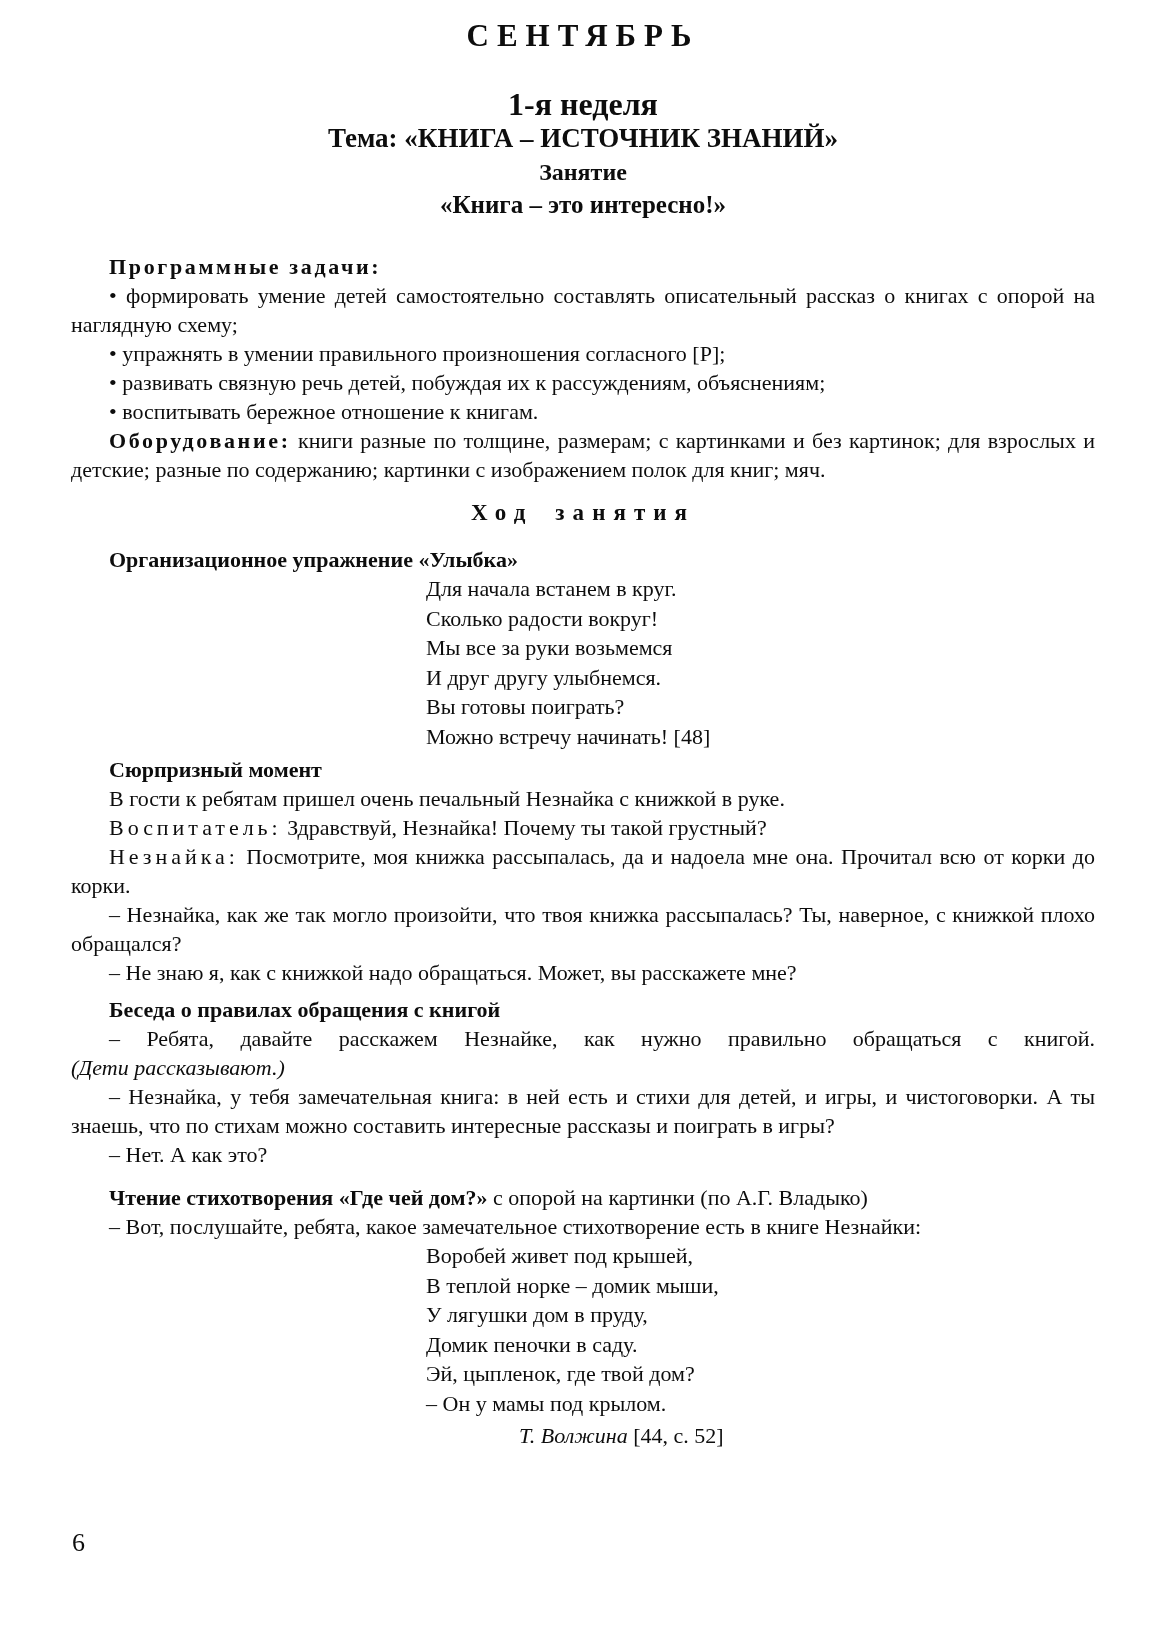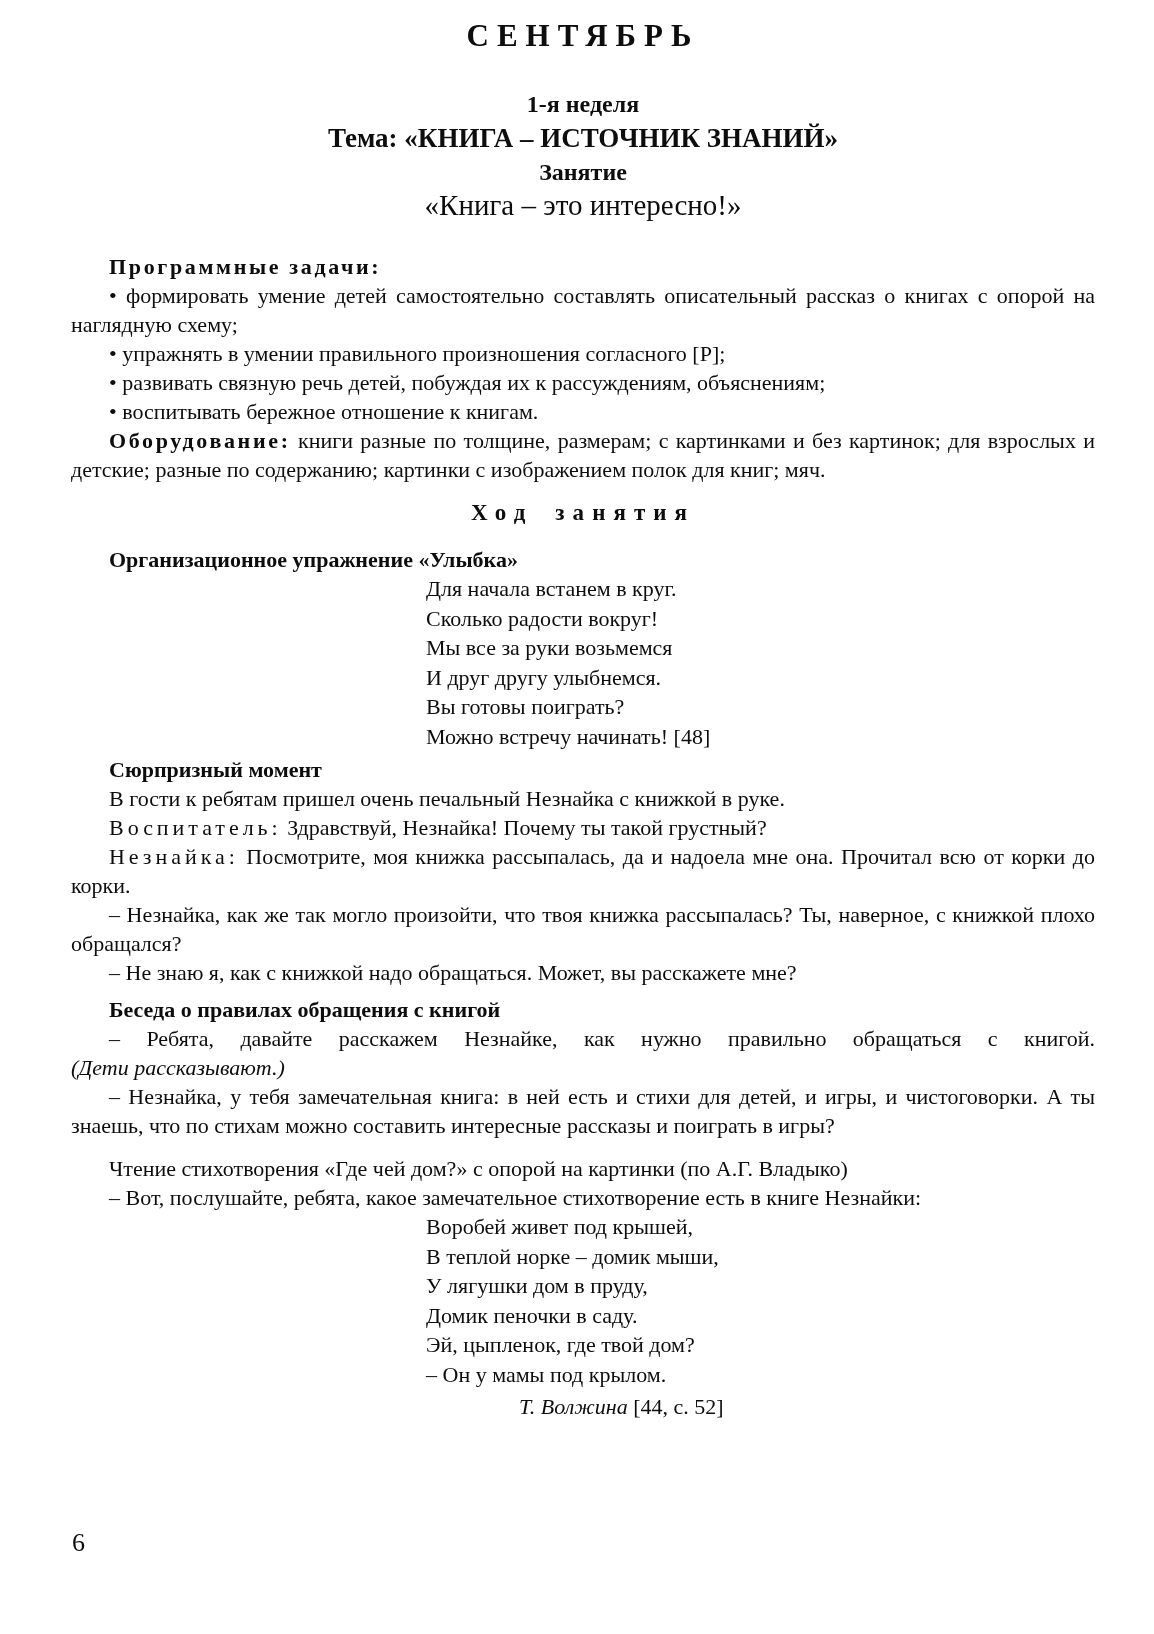--- a/index.html
+++ b/index.html
@@ -17,33 +17,33 @@
     overflow: hidden;
     margin-left: 8px;
   }
   
   .title-block { text-align: center; margin-bottom: 30px; }
   .month {
     font-size: 31px; font-weight: 700;
     letter-spacing: 8px;
     margin: 0 0 34px 0;
   }
-  .week   { font-size: 24px; font-weight: 700; line-height: 32px; }
+  .week   { font-size: 32px; font-weight: 700; line-height: 32px; }
   .theme  { font-size: 27px; font-weight: 700; line-height: 36px; }
   .lesson-label { font-size: 24px; font-weight: 700; line-height: 32px; }
-  .lesson-title { font-size: 29px; font-weight: 400; line-height: 34px; }
+  .lesson-title { font-size: 25px; font-weight: 700; line-height: 34px; }
   
   p {
     margin: 0;
     font-size: 22px;
     line-height: 29px;
     text-align: justify;
   }
   .indent { text-indent: 38px; }
-  .bold   { font-weight: 400; }
+  .bold   { font-weight: 700; }
   .spaced-bold { font-weight: 700; letter-spacing: 0.12em; }
   .speaker { letter-spacing: 0.18em; }
   .italic { font-style: italic; }
   .force-just { text-align: justify; text-align-last: justify; }
   .aside-line { text-align: left; }
   
   .flow-heading {
     text-align: left;
     font-size: 23px; font-weight: 700;
     letter-spacing: 0.35em; word-spacing: 0.35em;
@@ -105,20 +105,21 @@
   <p class="indent">В гости к ребятам пришел очень печальный Незнайка с книжкой в руке.</p>
   <p class="indent"><span class="speaker">Воспитатель:</span> <span>Здравствуй, Незнайка! Почему ты такой грустный?</span></p>
   <p class="indent"><span class="speaker">Незнайка:</span> <span>Посмотрите, моя книжка рассыпалась, да и надоела мне она. Прочитал всю от корки до корки.</span></p>
   <p class="indent">– Незнайка, как же так могло произойти, что твоя книжка рассыпалась? Ты, наверное, с книжкой плохо обращался?</p>
   <p class="indent">– Не знаю я, как с книжкой надо обращаться. Может, вы расскажете мне?</p>
 
   <p class="indent sub-heading mt8">Беседа о правилах обращения с книгой</p>
   <p class="indent force-just">– Ребята, давайте расскажем Незнайке, как нужно правильно обращаться с книгой.</p>
   <p class="italic aside-line">(Дети рассказывают.)</p>
   <p class="indent">– Незнайка, у тебя замечательная книга: в ней есть и стихи для детей, и игры, и чистого­ворки. А ты знаешь, что по стихам можно составить интересные рассказы и поиграть в игры?</p>
+  <p class="indent">– Нет. А как это?</p>
 
   <p class="indent mt14"><span class="bold">Чтение стихотворения «Где чей дом?»</span> <span>с опорой на картинки (по А.Г. Владыко)</span></p>
   <p class="indent">– Вот, послушайте, ребята, какое замечательное стихотворение есть в книге Незнайки:</p>
   <div class="poem">
     <div class="poem-line">Воробей живет под крышей,</div>
     <div class="poem-line">В теплой норке – домик мыши,</div>
     <div class="poem-line">У лягушки дом в пруду,</div>
     <div class="poem-line">Домик пеночки в саду.</div>
     <div class="poem-line">Эй, цыпленок, где твой дом?</div>
     <div class="poem-line">– Он у мамы под крылом.</div>

